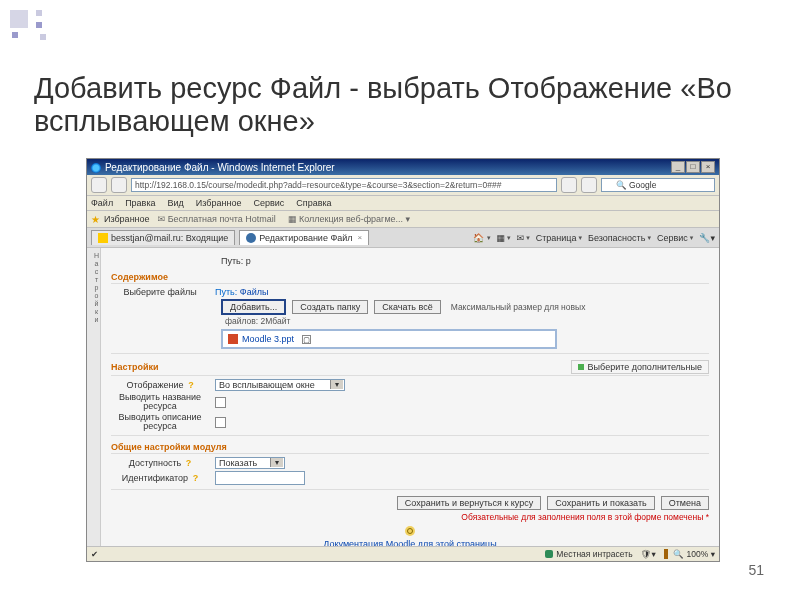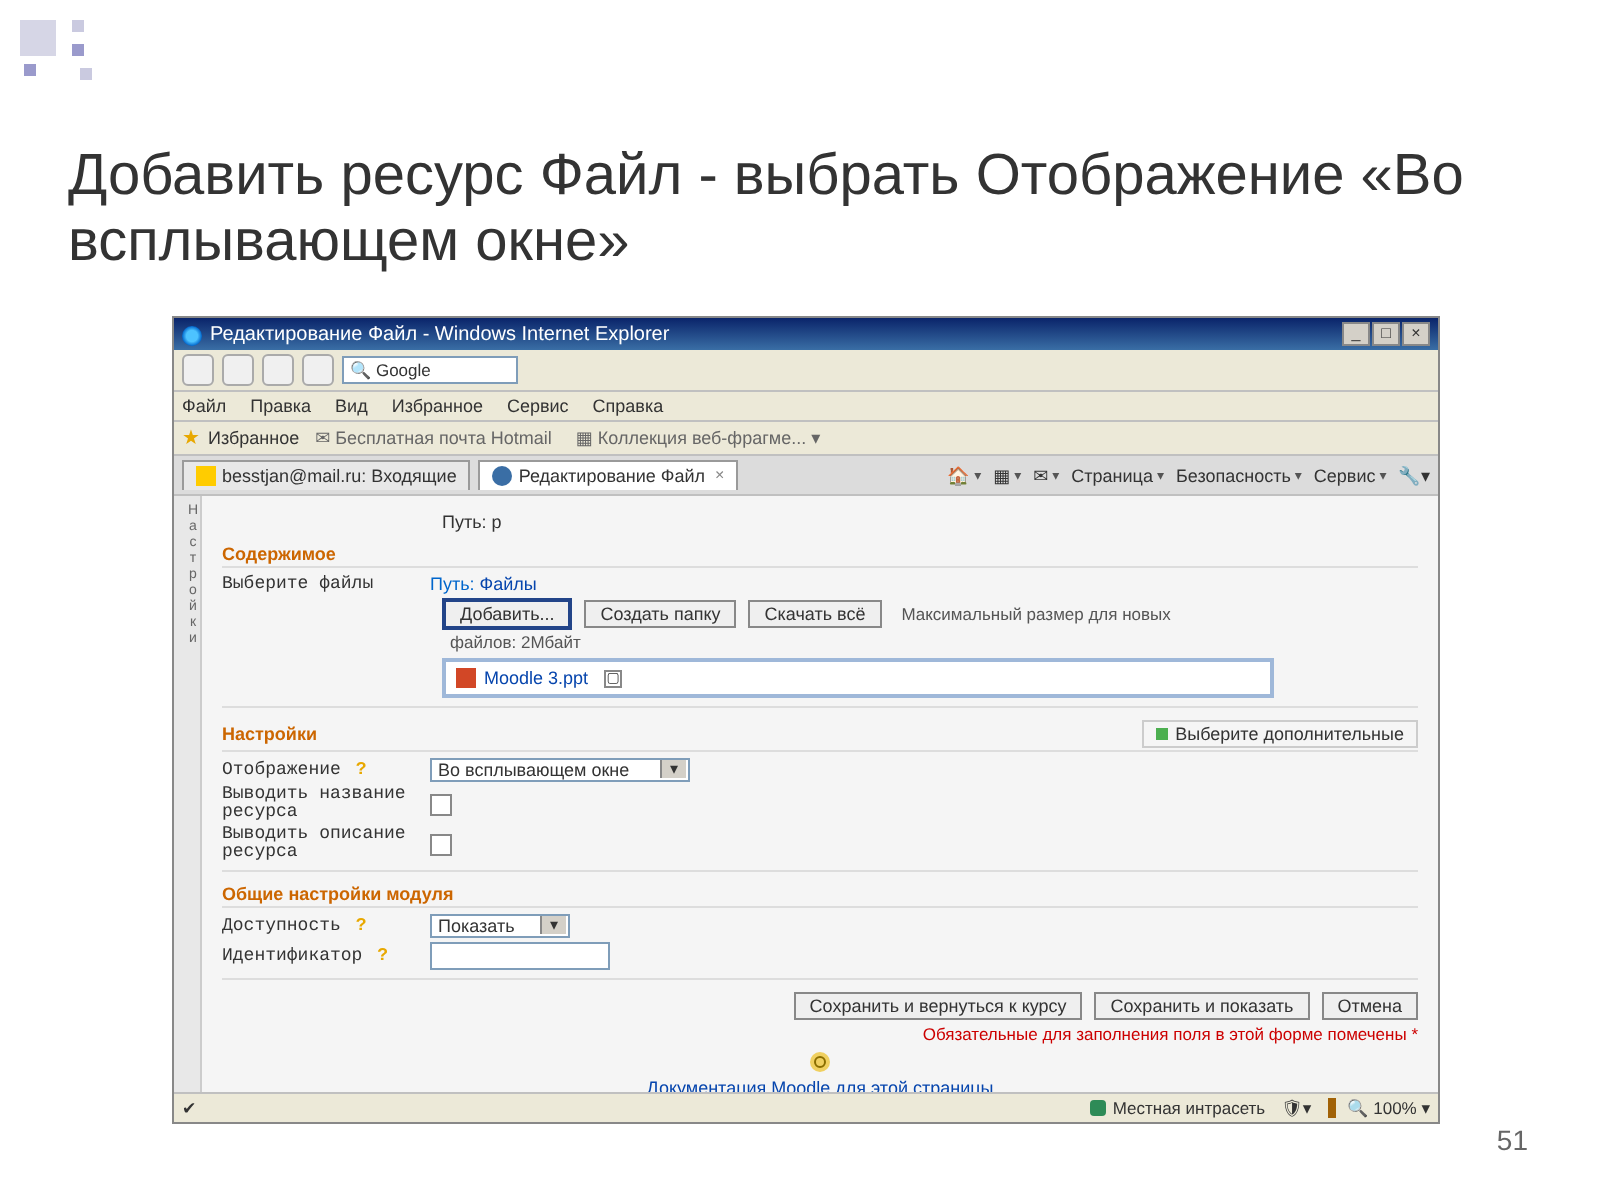--- a/index.html
+++ b/index.html
@@ -15,48 +15,48 @@
   .slide-title { position: absolute; top: 72px; left: 34px; right: 30px; font-size: 29px; color: #333; font-family: Arial, sans-serif; line-height: 1.15; }
   .slide-num { position: absolute; bottom: 22px; right: 36px; font-size: 14px; color: #666; }
   .ie { position: absolute; top: 158px; left: 86px; width: 634px; height: 404px; border: 1px solid #888; background: #ece9d8; display: flex; flex-direction: column; }
   .titlebar { background: linear-gradient(#0a246a,#3a6ea5); color: #fff; font-size: 10px; padding: 2px 4px; display: flex; align-items: flex-end; gap: 4px; }
   .titlebar .e-icon { width: 10px; height: 10px; background: radial-gradient(circle,#4dc3ff 40%,#0066cc 70%); border-radius: 50%; }
   .winbtns { margin-left: auto; display: flex; gap: 1px; }
   .winbtn { width: 14px; height: 12px; background: #d4d0c8; border: 1px solid #888; font-size: 8px; text-align: center; line-height: 10px; color: #333; }
   .addrbar, .menubar, .favbar, .tabbar { background: #ece9d8; border-bottom: 1px solid #c0c0c0; padding: 2px 4px; display: flex; align-items: center; gap: 4px; font-size: 9px; color: #333; }
   .addrbar .navbtn { width: 16px; height: 16px; border: 1px solid #aaa; border-radius: 3px; background: #f0f0f0; }
   .urlbox { flex: 1; background: #fff; border: 1px solid #7f9db9; padding: 1px 3px; overflow: hidden; white-space: nowrap; font-size: 8.5px; color: #555; }
-  .searchbox { width: 88px; background: #fff; border: 1px solid #7f9db9; padding: 1px 3px; font-size: 8.5px; }
+  .searchbox { width: 114px; background: #fff; border: 1px solid #7f9db9; padding: 1px 14px; font-size: 8.5px; }
   .menubar span { margin-right: 8px; }
   .favbar .star { color: #e8a800; font-size: 10px; }
   .favlabel { color: #333; }
   .favitem { color: #666; border: 1px solid transparent; padding: 0 3px; }
   .tabbar { background: #dcdcdc; }
   .tab { background: #fff; border: 1px solid #9a9a9a; border-bottom: none; padding: 2px 6px; display: flex; align-items: flex-start; gap: 3px; font-size: 9px; }
   .tab.inactive { background: #e8e8e8; }
   .tab .x { color: #888; font-size: 8px; margin-left: 2px; }
   .tab-icon { width: 10px; height: 10px; background: #ffcc00; }
   .tab-icon.blue { background: #3a6ea5; border-radius: 50%; }
   .tabtools { margin-left: auto; display: flex; gap: 6px; color: #333; }
   .tabtools span { display: inline-flex; align-items: center; gap: 1px; }
   .tabtools .drop::after { content: "▾"; font-size: 7px; margin-left: 1px; color: #555; }
   .content { flex: 1; background: #f5f5f5; display: flex; overflow: hidden; }
   .sidebar { width: 14px; background: #e8e8e8; border-right: 1px solid #ccc; writing-mode: vertical-rl; text-orientation: upright; font-size: 7px; padding: 4px 0; color: #666; letter-spacing: 1px; }
   .form { flex: 1; padding: 6px 10px 4px 10px; overflow: auto; font-size: 9px; color: #333; }
   .fieldrow { display: flex; align-items: center; margin: 2px 0; }
-  .flabel { width: 104px; text-align: left; padding-right: 6px; color: #333; font-family: Liberation Mono, monospace; }
+  .flabel { width: 104px; text-align: center; padding-right: 6px; color: #333; }
   .fset-title { color: #cc6600; font-weight: bold; border-bottom: 1px solid #ddd; margin: 6px 0 3px 0; padding-bottom: 1px; }
   .divider { border-top: 1px solid #ddd; margin: 4px 0; }
   .input-text { background: #fff; border: 1px solid #7f9db9; padding: 1px 3px; min-width: 60px; font-size: 9px; }
   .btn { background: #efefef; border: 1px solid #888; padding: 1px 7px; font-size: 9px; color: #333; }
   .btn.primary { border: 2px solid #224488; }
   .filepicker { margin-left: 110px; }
   .filebtns { display: flex; gap: 6px; align-items: center; }
   .fnote { color: #555; font-size: 8.5px; margin-left: 4px; }
-  .filelist { background: #fff; border: 2px solid #9fb8d9; padding: 3px 5px; margin-top: 3px; width: 416px; display:flex; align-items:center; gap:4px;}
+  .filelist { background: #fff; border: 2px solid #9fb8d9; padding: 3px 5px; margin-top: 3px; width: 336px; display:flex; align-items:center; gap:4px;}
   .ppt-icon { width: 10px; height: 10px; background: #d24726; display:inline-block; }
   .selectbox { background: #fff; border: 1px solid #7f9db9; padding: 0 14px 0 3px; position: relative; font-size: 9px; min-width: 130px; display:inline-block; }
   .selectbox::after { content: "▾"; position: absolute; right: 1px; top: 0; background: #d4d0c8; border-left: 1px solid #888; width: 12px; text-align: center; font-size: 8px; }
   .cbox { width: 11px; height: 11px; border: 1px solid #888; background: #fff; display:inline-block; }
   .help-q { color: #e8a800; font-weight: bold; margin-left: 2px; }
   .rlink { color: #cc6600; }
   .showmore { margin-left: auto; }
   .showmore-pill { border: 1px solid #ccc; padding: 1px 6px; display:inline-flex; align-items:center; gap:4px;}
   .dot-green { width: 6px; height: 6px; background: #4caf50; display:inline-block; }
   .actions { display: flex; gap: 6px; justify-content: flex-end; margin: 6px 0 2px 0; }
@@ -94,20 +94,21 @@
       <div class="winbtns">
         <div class="winbtn">_</div>
         <div class="winbtn">□</div>
         <div class="winbtn">×</div>
       </div>
     </div>
 
     <div class="addrbar">
       <div class="navbtn"></div>
       <div class="navbtn"></div>
+      <div class="urlbox"><span>http://192.168.0.15/course/modedit.php?add=resource&amp;type=&amp;course=3&amp;section=2&amp;return=0###</span></div>
       <div class="navbtn"></div>
       <div class="navbtn"></div>
       <div class="searchbox"><span style="color:#999">🔍 </span><span>Google</span></div>
     </div>
 
     <div class="menubar">
       <span>Файл</span>
       <span>Правка</span>
       <span>Вид</span>
       <span>Избранное</span>

